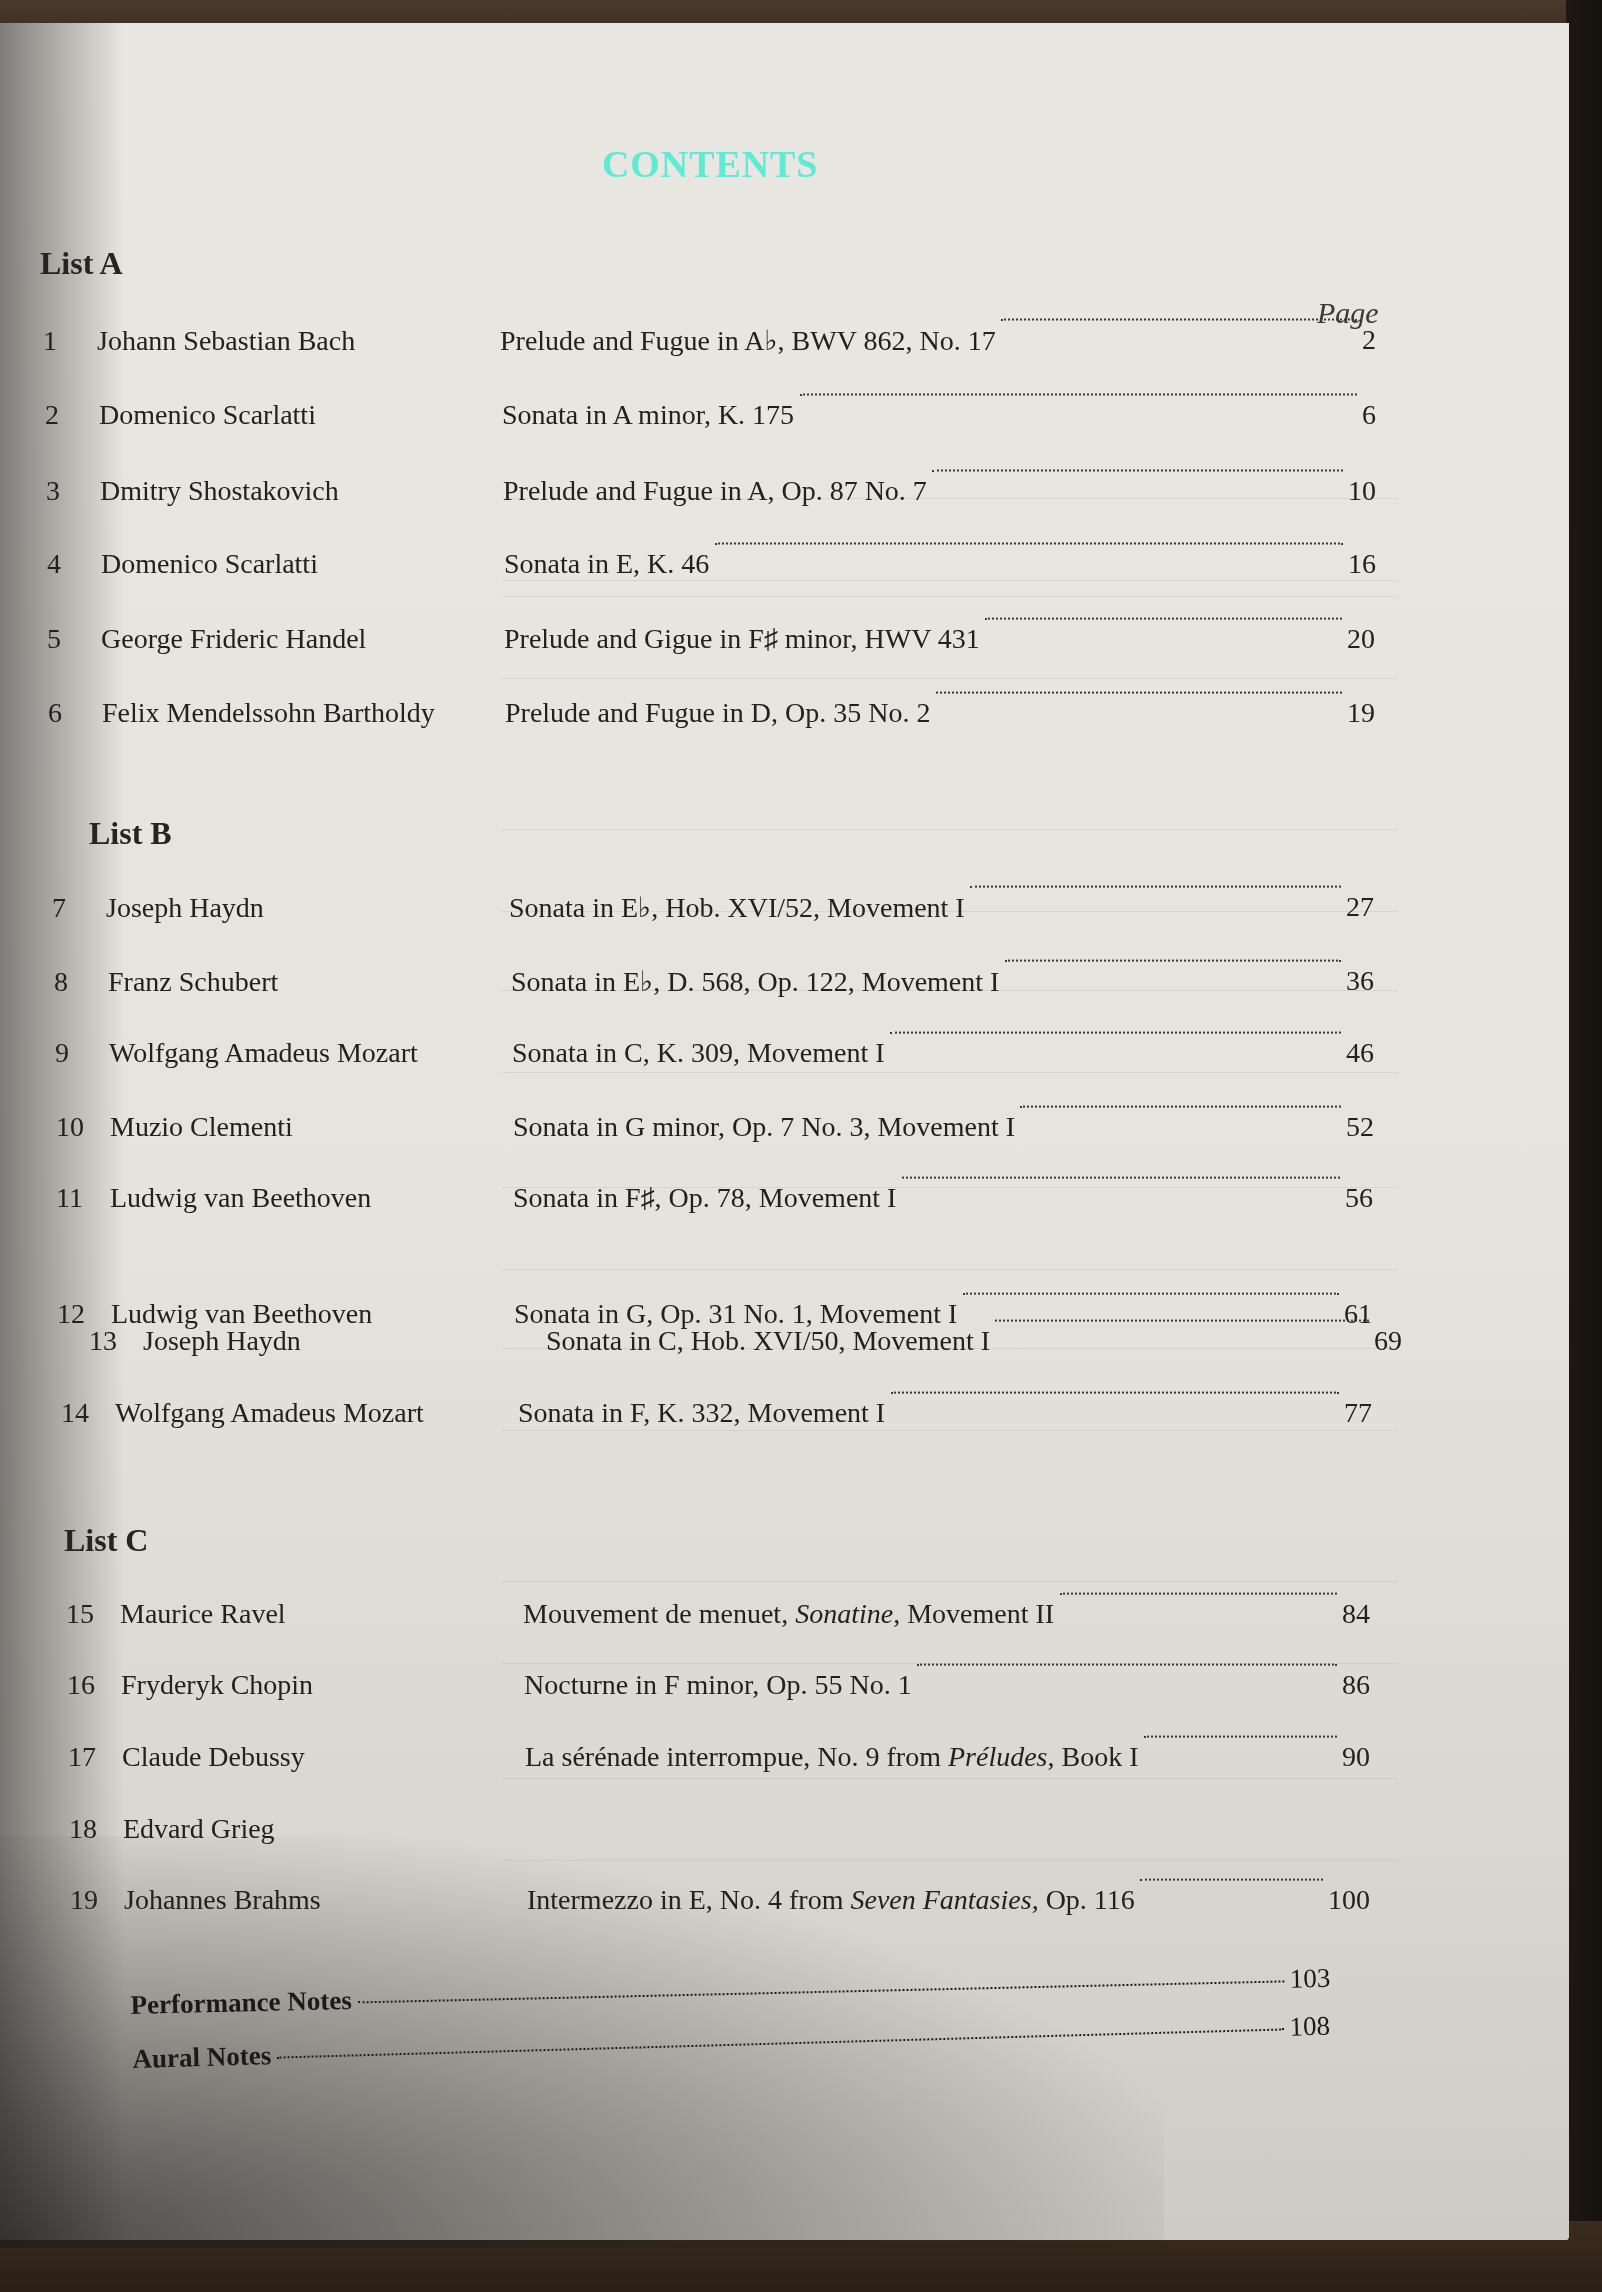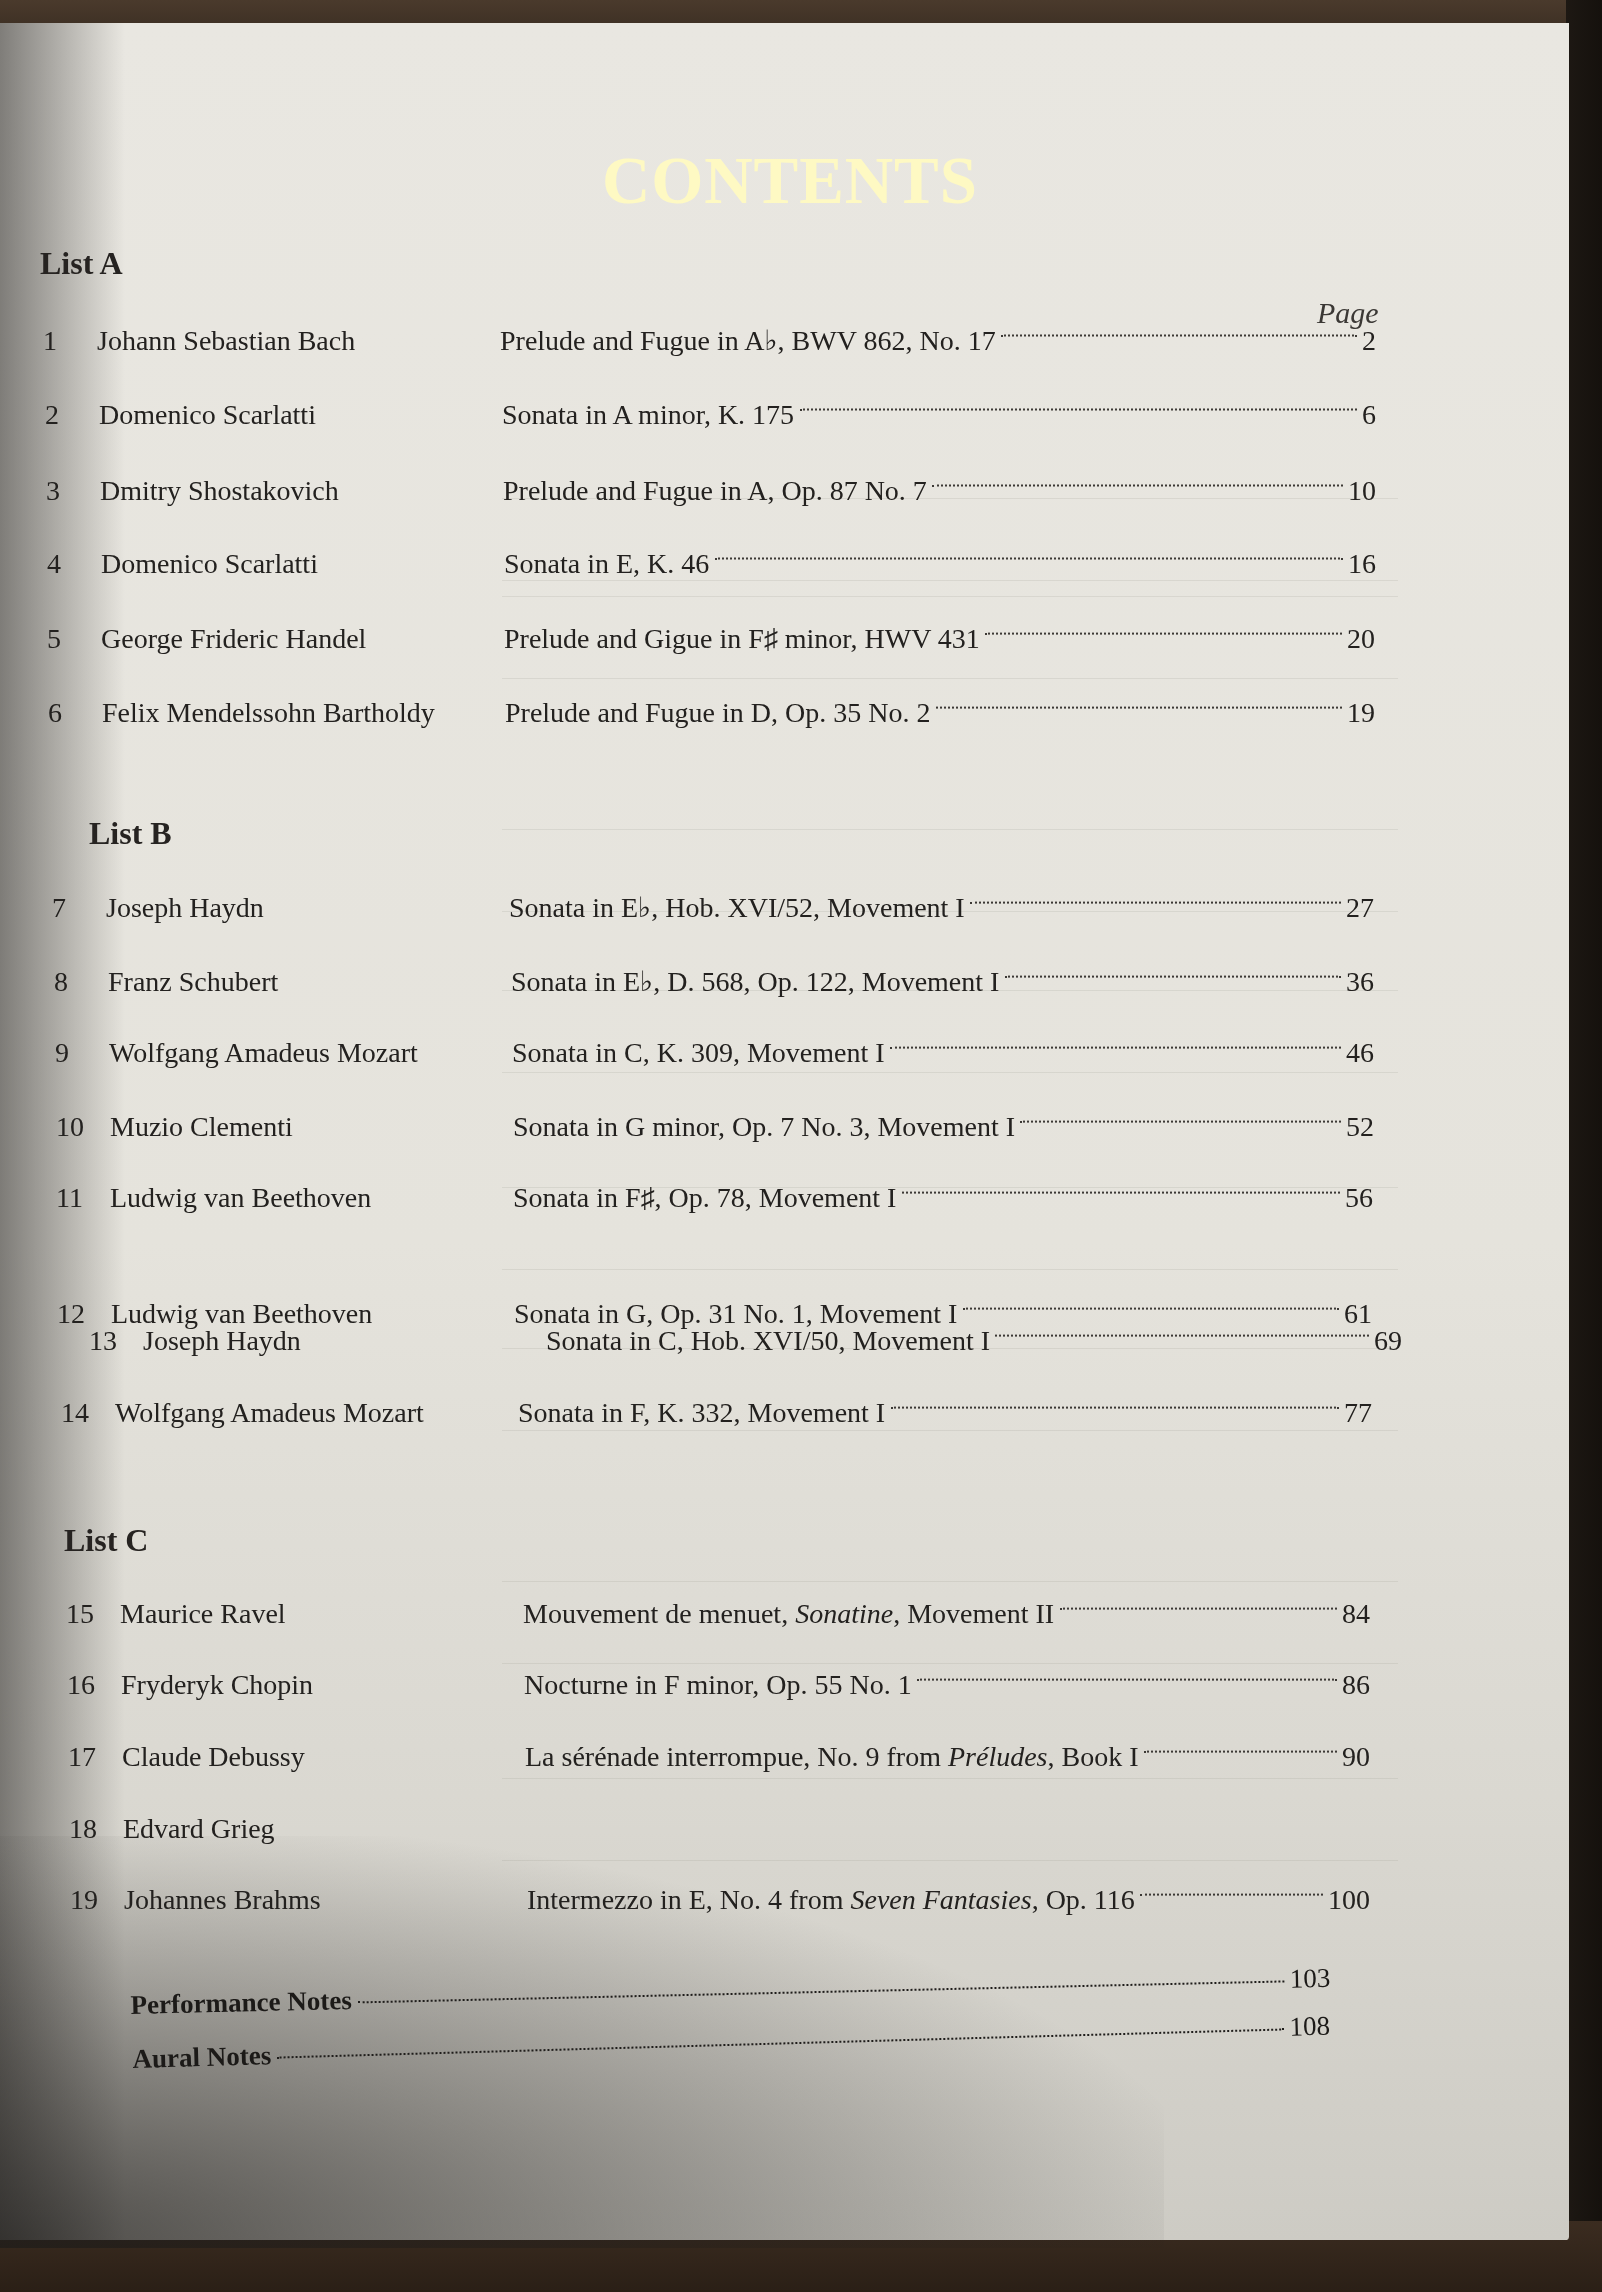--- a/index.html
+++ b/index.html
@@ -36,36 +36,36 @@
     background:radial-gradient(ellipse at 0% 100%, rgba(30,28,26,0.75) 0%, rgba(30,28,26,0.35) 40%, rgba(30,28,26,0) 75%);
     pointer-events:none;
   }
   
   .ghost {
     position:absolute; pointer-events:none;
     border-top:1.8px solid rgba(150,148,140,0.18);
     border-bottom:1.8px solid rgba(150,148,140,0.18);
   }
   .title {
-    position:absolute; left:602px; top:142px; font-size:67px; font-weight:bold;
-    letter-spacing:0.9px; color:#fef9c3;
+    position:absolute; left:602px; top:142px; font-size:38px; font-weight:bold;
+    letter-spacing:0.9px; color:#5eead4;
   }
   .list-head {
     position:absolute; font-size:32px; font-weight:bold; color:#262321;
   }
   .page-label {
     position:absolute; left:1317px; top:296px; font-size:30px; font-style:italic; color:#3b3835;
   }
   .row {
     position:absolute; height:39px; display:flex; align-items:baseline;
     font-size:28px; color:#23211f;
   }
   .row .num { width:54px; display:inline-block; }
   .row .composer { width:403px; display:inline-block; white-space:nowrap; }
-  .row .piece-wrap { display:flex; align-items:center; flex:1; min-width:0; }
+  .row .piece-wrap { display:flex; align-items:flex-start; flex:1; min-width:0; }
   .row .piece { white-space:nowrap; }
   .row .piece i { font-style:italic; }
   .leader {
     flex:1; margin:0 5.4px; border-bottom:2.7px dotted #3c3935; height:0;
     transform:translateY(-5.4px); min-width:18px;
   }
   .row .pg { white-space:nowrap; }
   .extra {
     position:absolute; display:flex; align-items:baseline;
     font-size:27px; font-weight:bold; color:#1c1a18;

